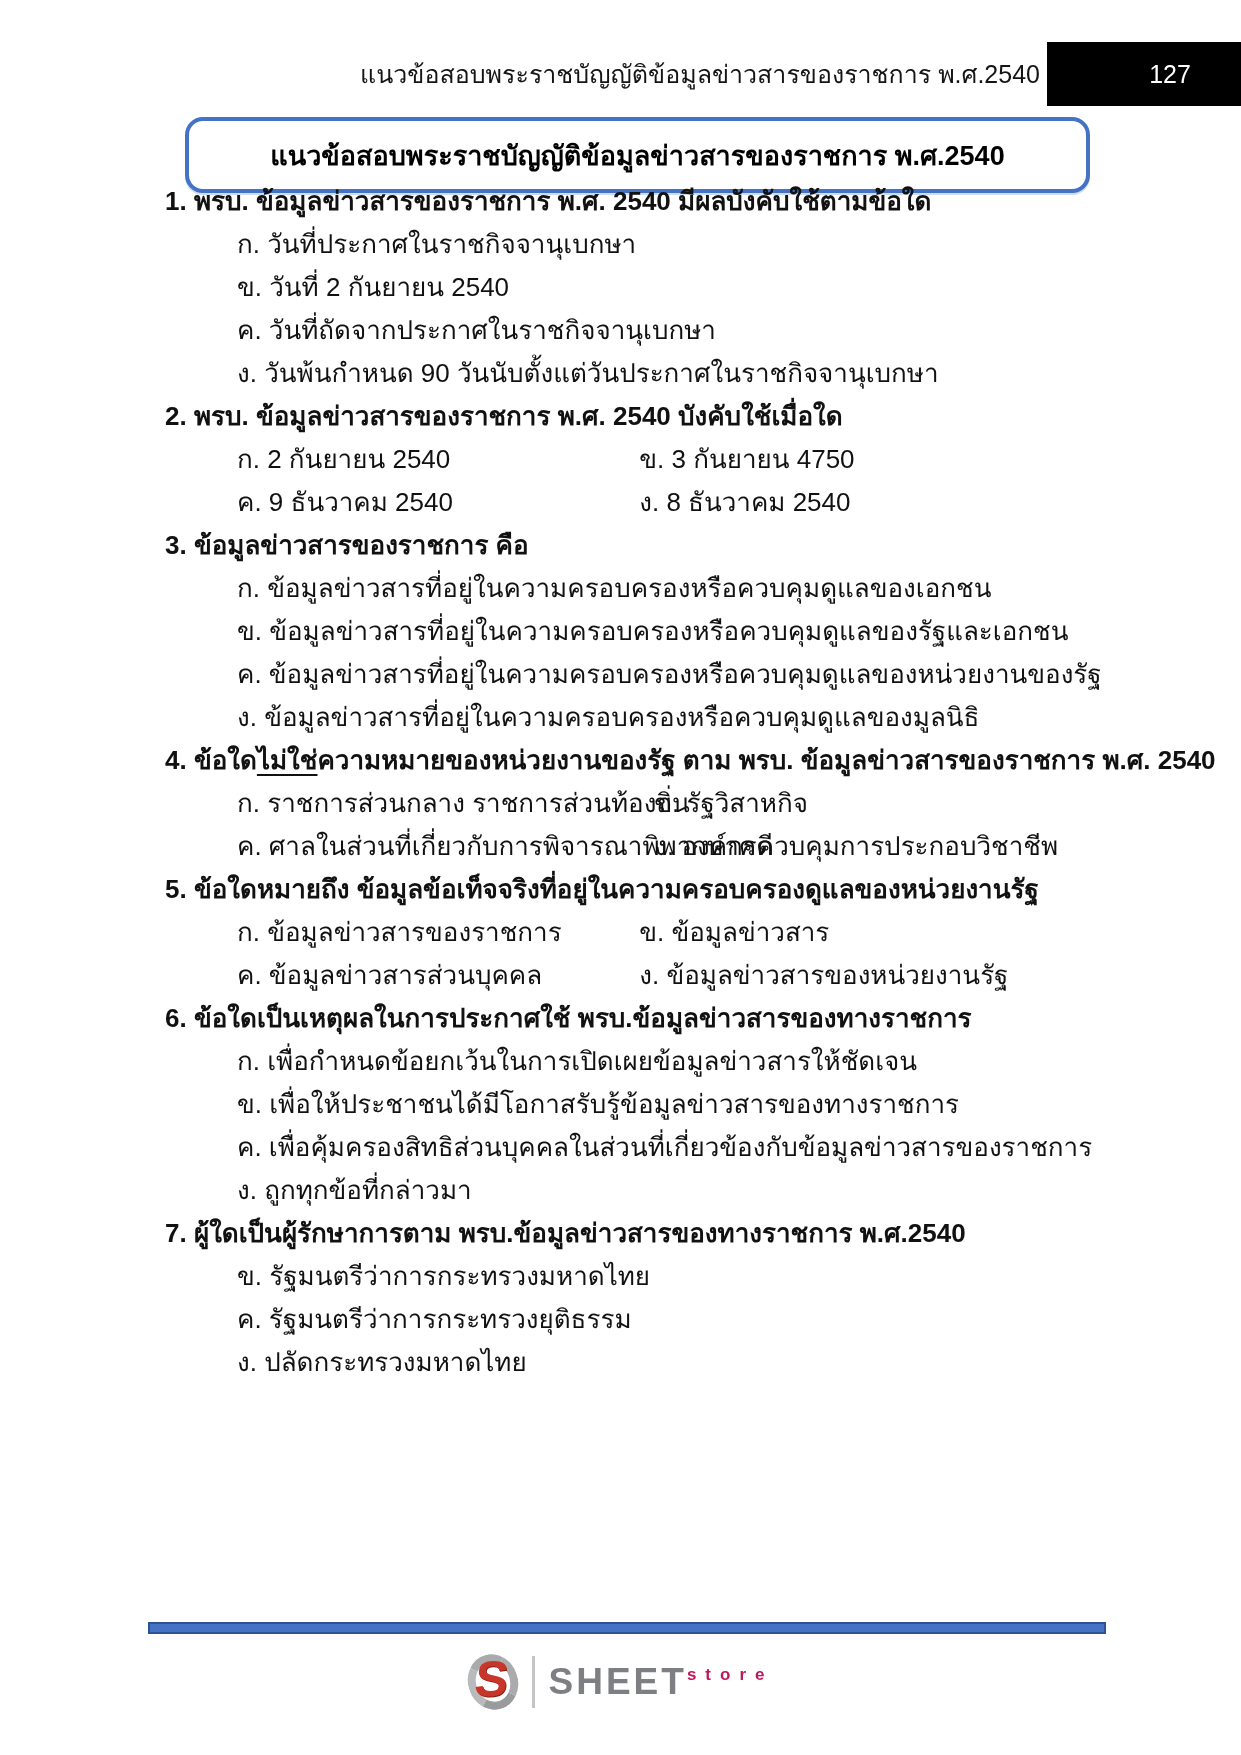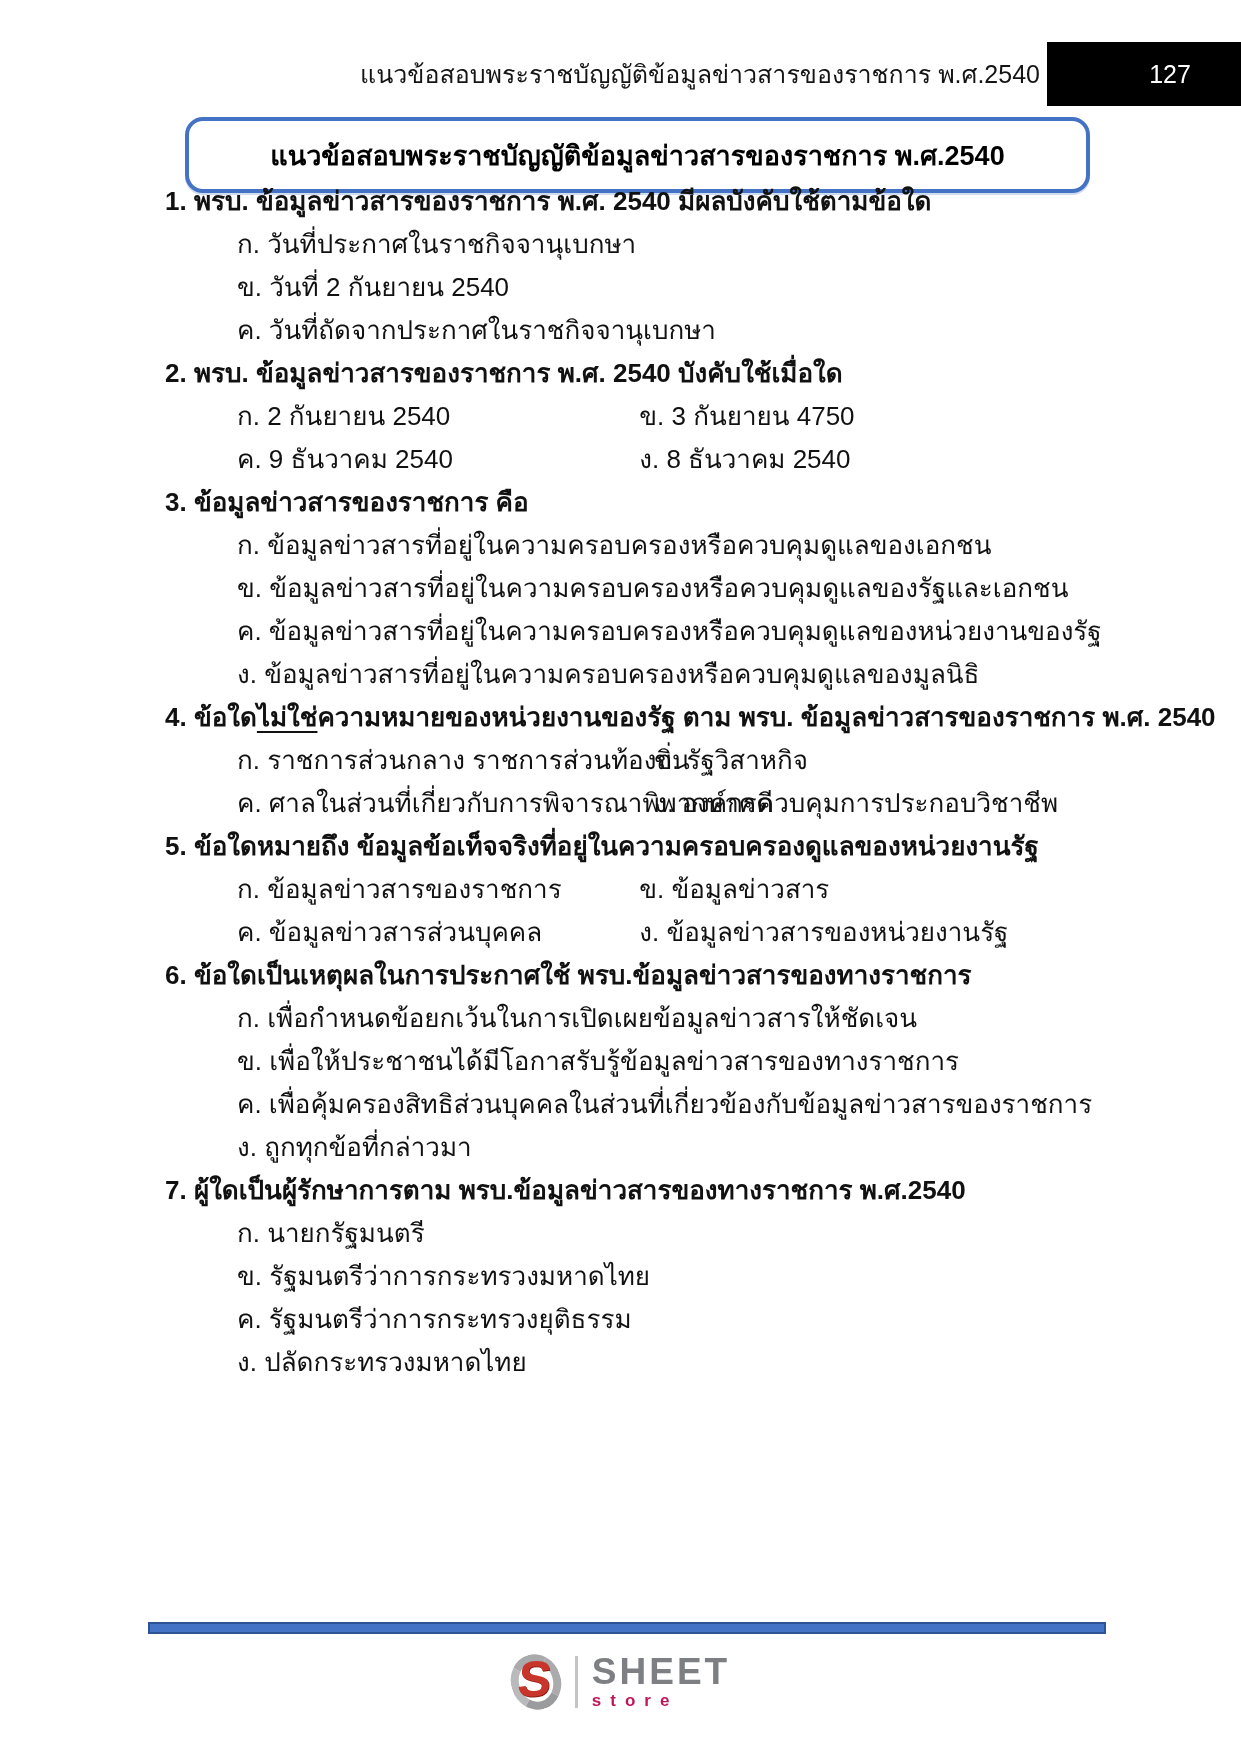--- a/index.html
+++ b/index.html
@@ -60,21 +60,21 @@
     position:absolute;right:0;bottom:0;width:34px;height:40px;border-radius:50%;
     border:8px solid transparent;border-bottom-color:#9a9b9d;border-right-color:#ababad;
     transform:rotate(-18deg);
   }
   .logo-s{
     position:absolute;left:7px;top:-3px;font-size:50px;line-height:56px;
     font-weight:bold;color:#C8352A;transform:skewX(-6deg);
     text-shadow:1px 1px 0 #8f1d15;
   }
   .logo-divider{width:3px;height:52px;background:#c3c4c6;}
-  .logo-text{display:flex;flex-direction:column;justify-content:center;}
+  .logo-text{display:flex;justify-content:center;}
   .logo-brand{font-size:37px;font-weight:bold;color:#7d7f82;letter-spacing:3px;line-height:36px;}
   .logo-sub{font-size:17px;color:#be185d;letter-spacing:9px;line-height:20px;margin-top:1px;font-weight:bold;}
 </style>
 </head>
 <body>
 
 <div class="page">
 
   <div class="header">
     <div class="header-title">แนวข้อสอบพระราชบัญญัติข้อมูลข่าวสารของราชการ พ.ศ.2540</div>
@@ -84,20 +84,21 @@
   <div class="title-box">
     <span>แนวข้อสอบพระราชบัญญัติข้อมูลข่าวสารของราชการ พ.ศ.2540</span>
   </div>
 
   <div class="content">
 
     <div class="row q">1. พรบ. ข้อมูลข่าวสารของราชการ พ.ศ. 2540 มีผลบังคับใช้ตามข้อใด</div>
     <div class="row choice">ก. วันที่ประกาศในราชกิจจานุเบกษา</div>
     <div class="row choice">ข. วันที่ 2 กันยายน 2540</div>
     <div class="row choice">ค. วันที่ถัดจากประกาศในราชกิจจานุเบกษา</div>
+    <div class="row choice">ง. วันพ้นกำหนด 90 วันนับตั้งแต่วันประกาศในราชกิจจานุเบกษา</div>
 
     <div class="row q">2. พรบ. ข้อมูลข่าวสารของราชการ พ.ศ. 2540 บังคับใช้เมื่อใด</div>
     <div class="row choice">
       <span class="col-l">ก. 2 กันยายน 2540</span>
       <span>ข. 3 กันยายน 4750</span>
     </div>
     <div class="row choice">
       <span class="col-l">ค. 9 ธันวาคม 2540</span>
       <span>ง. 8 ธันวาคม 2540</span>
     </div>
@@ -130,21 +131,20 @@
       <span>ง. ข้อมูลข่าวสารของหน่วยงานรัฐ</span>
     </div>
 
     <div class="row q">6. ข้อใดเป็นเหตุผลในการประกาศใช้ พรบ.ข้อมูลข่าวสารของทางราชการ</div>
     <div class="row choice">ก. เพื่อกำหนดข้อยกเว้นในการเปิดเผยข้อมูลข่าวสารให้ชัดเจน</div>
     <div class="row choice">ข. เพื่อให้ประชาชนได้มีโอกาสรับรู้ข้อมูลข่าวสารของทางราชการ</div>
     <div class="row choice">ค. เพื่อคุ้มครองสิทธิส่วนบุคคลในส่วนที่เกี่ยวข้องกับข้อมูลข่าวสารของราชการ</div>
     <div class="row choice">ง. ถูกทุกข้อที่กล่าวมา</div>
 
     <div class="row q">7. ผู้ใดเป็นผู้รักษาการตาม พรบ.ข้อมูลข่าวสารของทางราชการ พ.ศ.2540</div>
-    <div class="row choice">ก. นายกรัฐมนตรี</div>
     <div class="row choice">ข. รัฐมนตรีว่าการกระทรวงมหาดไทย</div>
     <div class="row choice">ค. รัฐมนตรีว่าการกระทรวงยุติธรรม</div>
     <div class="row choice">ง. ปลัดกระทรวงมหาดไทย</div>
 
   </div>
 
   <div class="footer-line"></div>
 
   <div class="footer-logo">
     <div class="logo-icon">

